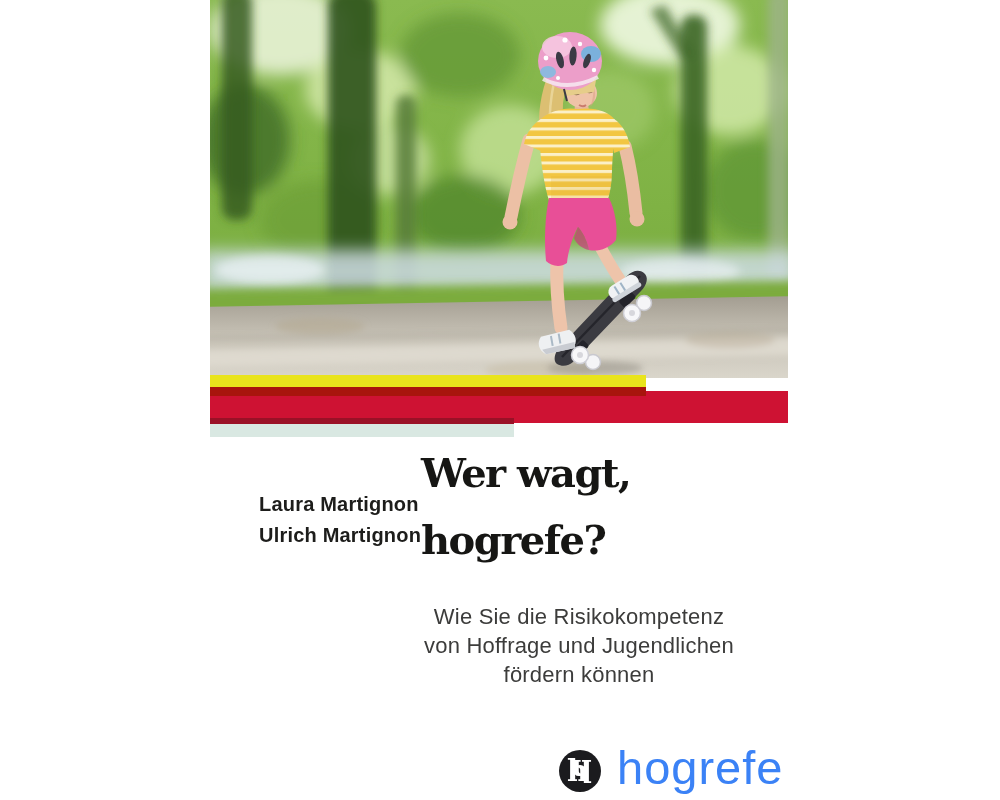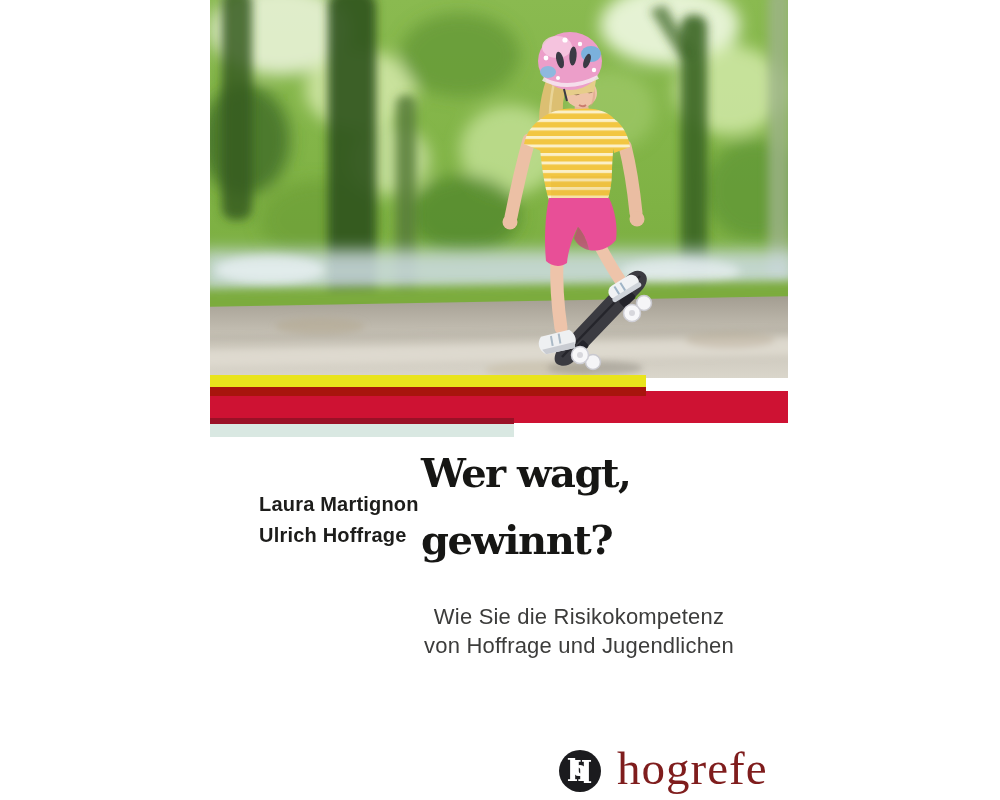--- a/index.html
+++ b/index.html
@@ -18,22 +18,22 @@
   
   .authors{position:absolute;left:259px;top:489px;font-size:20px;font-weight:bold;
            line-height:31px;color:#1d1d1b;letter-spacing:.2px;white-space:nowrap;}
   .title{position:absolute;left:421px;top:439px;font-family:"DejaVu Serif",serif;
          font-weight:bold;font-size:40px;line-height:67px;color:#161614;
          letter-spacing:-1.5px;white-space:nowrap;}
   .subtitle{position:absolute;left:424px;top:602px;font-size:22px;line-height:29px;
             color:#3c3c3b;letter-spacing:.2px;white-space:nowrap;text-align:center;}
   
   .brand-mark{position:absolute;left:559px;top:750px;width:42px;height:42px;overflow:visible;}
-  .brand-word{position:absolute;left:617px;top:746px;font-family:Liberation Serif, serif;
-              font-size:47px;line-height:44px;color:#7f1d1d;letter-spacing:1px;}
+  .brand-word{position:absolute;left:617px;top:746px;font-family:Liberation Sans, sans-serif;
+              font-size:47px;line-height:44px;color:#3b82f6;letter-spacing:1px;}
 </style>
 </head>
 <body>
 
 <div id="page">
 
   <div class="photo" title="Girl with pink flowered helmet and yellow striped shirt tipping a skateboard on a sunny park path">
     <svg viewBox="0 0 578 378" preserveAspectRatio="none">
       <defs>
         <linearGradient id="bgG" x1="0" y1="0" x2="0" y2="1">
@@ -179,31 +179,32 @@
   </div>
 
   <div class="stripe stripe-crimson" style="background:#ce1233"></div>
   <div class="stripe stripe-darkred" style="background:#a8150d"></div>
   <div class="stripe stripe-yellow" style="background:#e9e41c"></div>
   <div class="stripe stripe-maroon" style="background:#9a1127"></div>
   <div class="stripe stripe-mint" style="background:#d9e8e2"></div>
 
   <div class="authors">
     <div>Laura Martignon</div>
-    <div>Ulrich Hoffrage</div>
+    <div>Ulrich Martignon</div>
   </div>
 
   <div class="title">
     <div>Wer wagt,</div>
-    <div>gewinnt?</div>
+    <div>hogrefe?</div>
   </div>
 
   <div class="subtitle">
     <div>Wie Sie die Risikokompetenz</div>
     <div>von Hoffrage und Jugendlichen</div>
+    <div>fördern können</div>
   </div>
 
   <svg class="brand-mark" viewBox="0 0 42 42">
     <circle cx="21" cy="21" r="21" fill="#1b1b1e"></circle>
     <text x="8" y="31" font-family="DejaVu Serif, serif" font-weight="bold" font-size="29" fill="#ffffff">h</text>
     <text x="18" y="29" transform="rotate(180 25.5 19.5)" font-family="DejaVu Serif, serif" font-weight="bold" font-size="29" fill="#ffffff">h</text>
   </svg>
   <span class="brand-word">hogrefe</span>
 
 </div>

